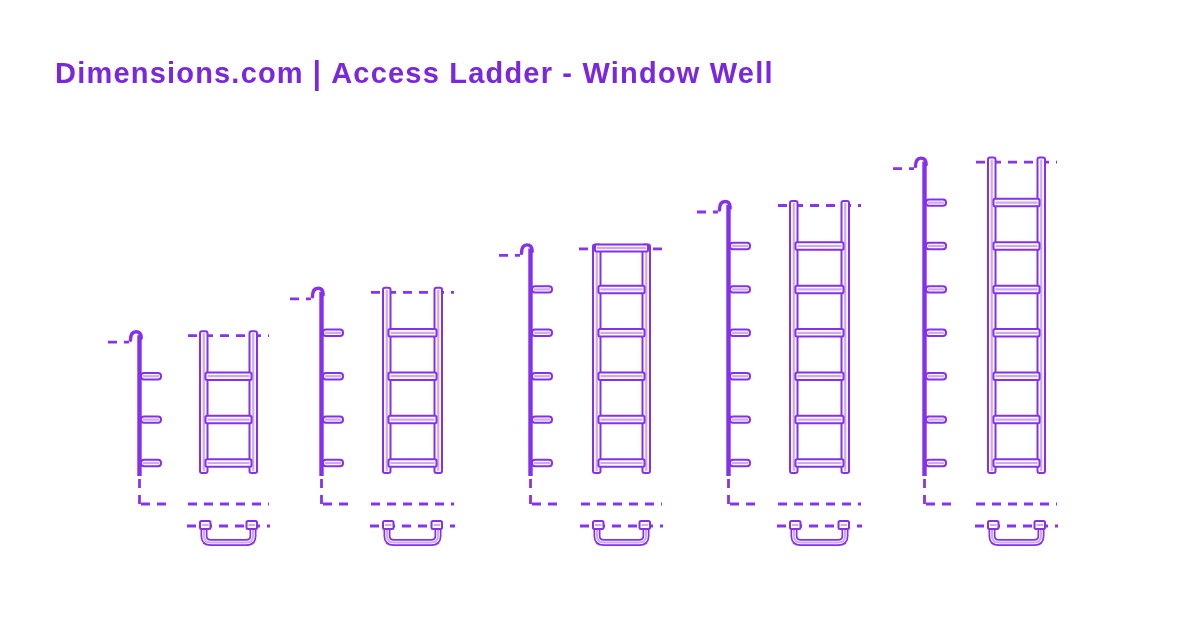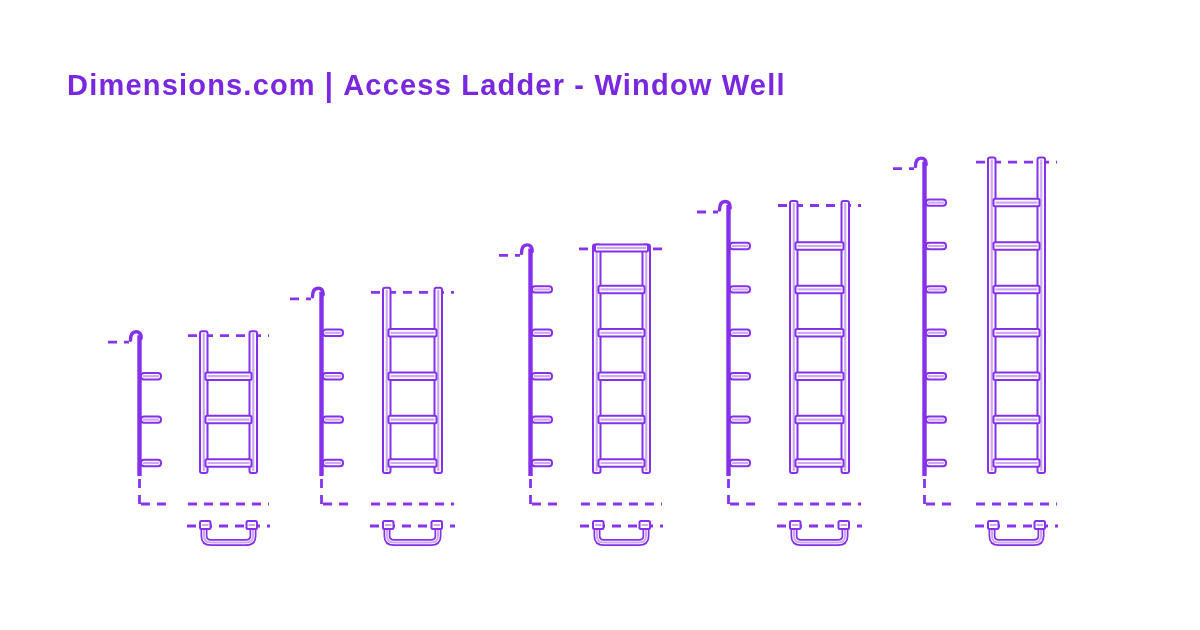--- a/index.html
+++ b/index.html
@@ -7,21 +7,21 @@
     width: 1200px; height: 630px;
     background: #ffffff;
     overflow: hidden;
     font-family: "Liberation Sans", "DejaVu Sans", sans-serif;
     position: relative;
   }
   .page { position: absolute; inset: 0; }
   .title {
     position: absolute;
     left: 55px; top: 57px;
-    margin: 12px;
+    margin: 0;
     font-size: 29px;
     font-weight: 700;
     letter-spacing: 1.2px;
     color: #7a28e0;
     white-space: nowrap;
   }
   .title .sep {
     display: inline-block;
     padding: 0 9px;
     transform: scaleY(1.12);

